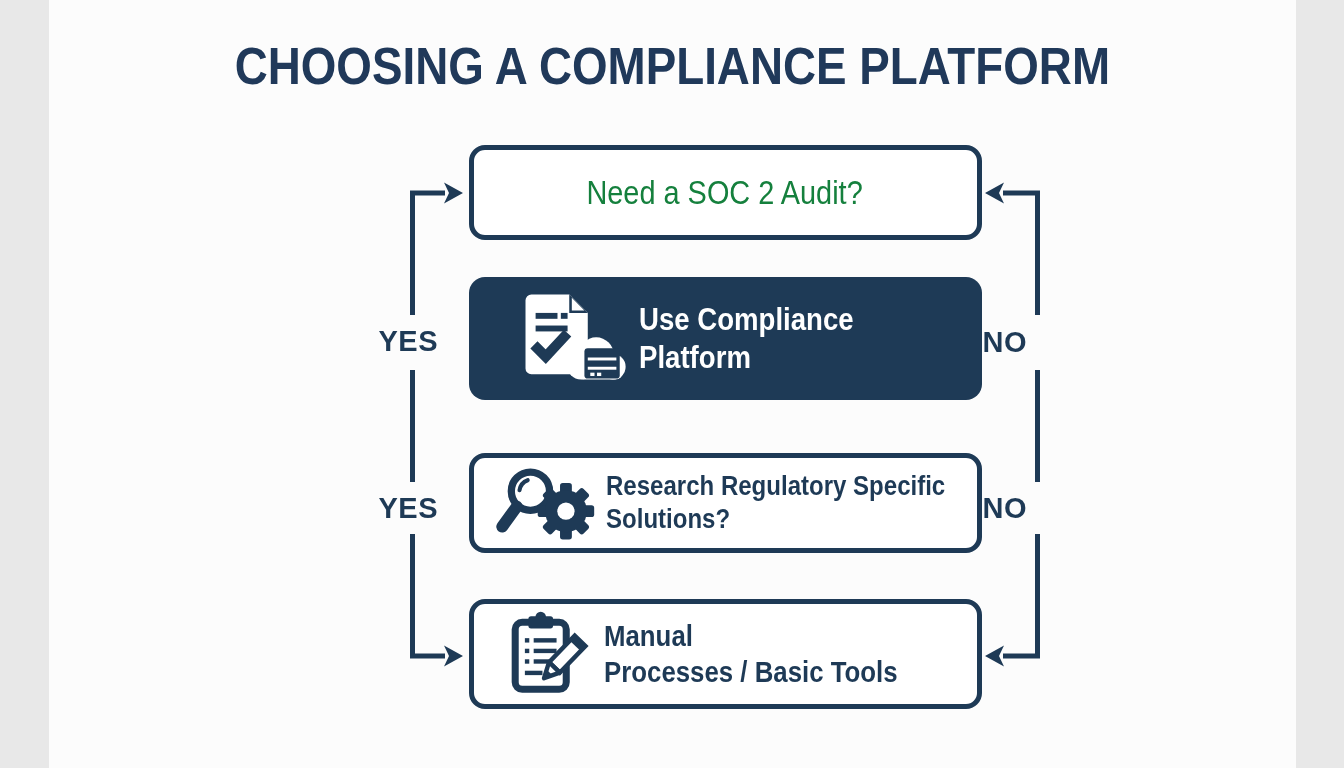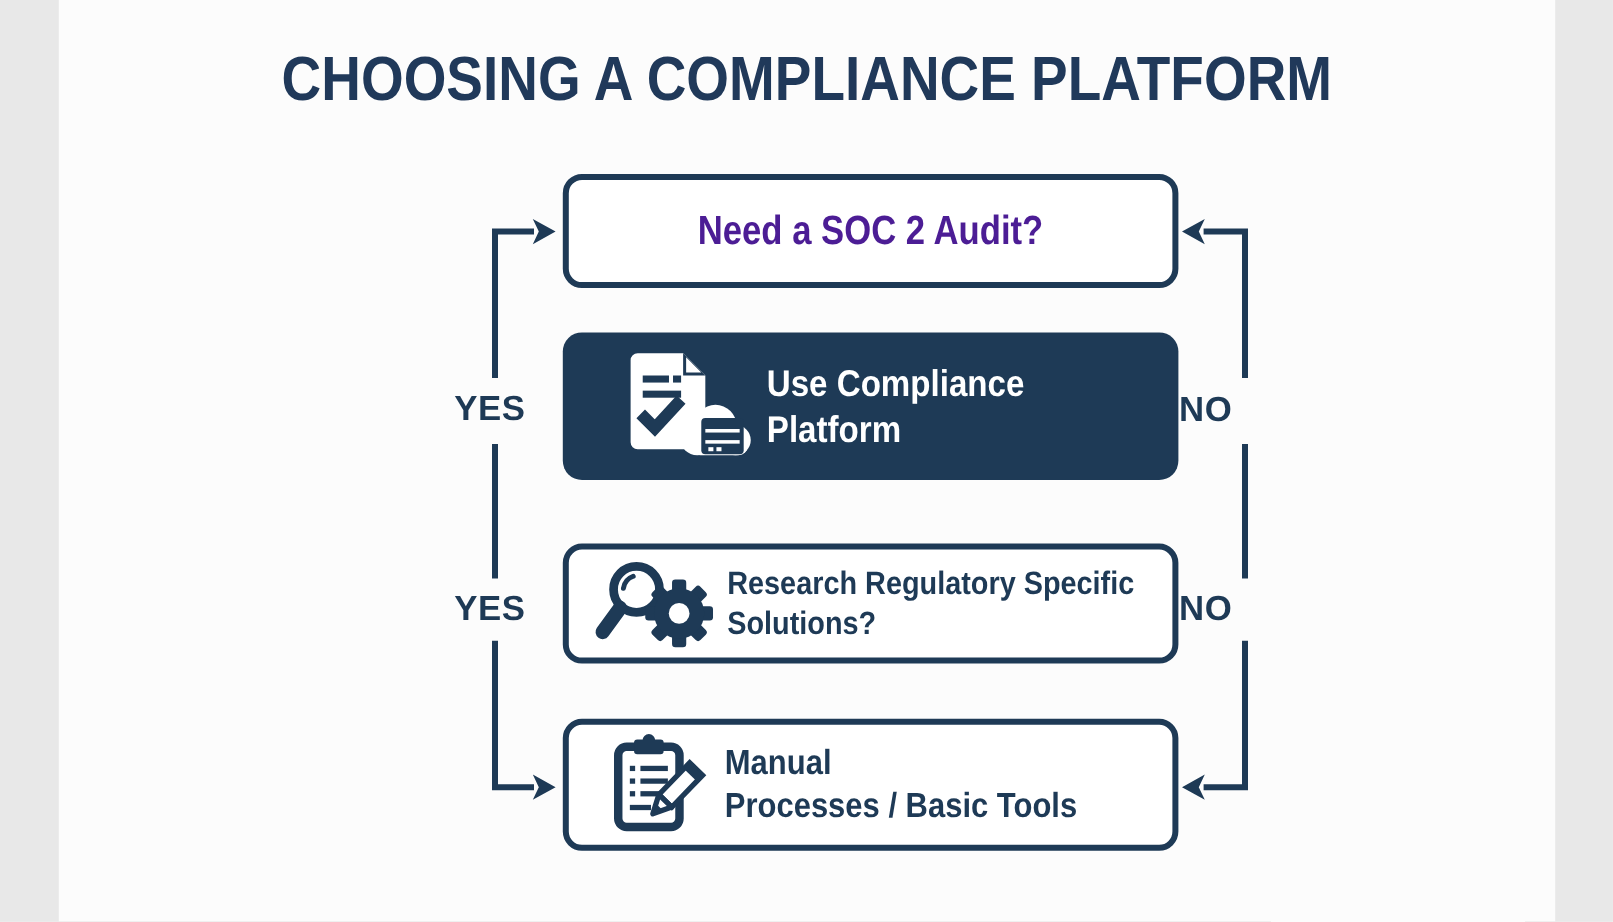--- a/index.html
+++ b/index.html
@@ -28,21 +28,21 @@
     left: 420px;
     width: 513px;
     display: flex;
     align-items: center;
     border-radius: 16px;
   }
   .node.outline { background: #ffffff; border: 5px solid #1e3a56; }
   .node.filled  { background: #1e3a56; padding-left: 38px; }
 
   .node-soc2 { top: 145px; height: 95px; justify-content: center; }
-  .node-soc2 .node-label { font-size: 34px; font-weight: bold; color: #4c1d95; }
+  .node-soc2 .node-label { font-size: 34px; font-weight: normal; color: #15803d; }
   .node-soc2 .squish { display: inline-block; transform: scaleX(0.85); transform-origin: 50% 50%; white-space: nowrap; }
 
   .node-platform { top: 277px; height: 123px; padding-left: 26px; }
   .node-platform .node-label { font-size: 31px; font-weight: bold; color: #ffffff; line-height: 1.2; margin-left: 10px; }
 
   .node-research { top: 453px; height: 100px; padding-left: 20px; }
   .node-research .node-label { font-size: 27px; font-weight: bold; color: #1e3a56; line-height: 1.22; margin-left: 10px; }
 
   .node-manual { top: 599px; height: 110px; padding-left: 28px; }
   .node-manual .node-label { font-size: 29px; font-weight: bold; color: #1e3a56; line-height: 1.25; margin-left: 14px; }

